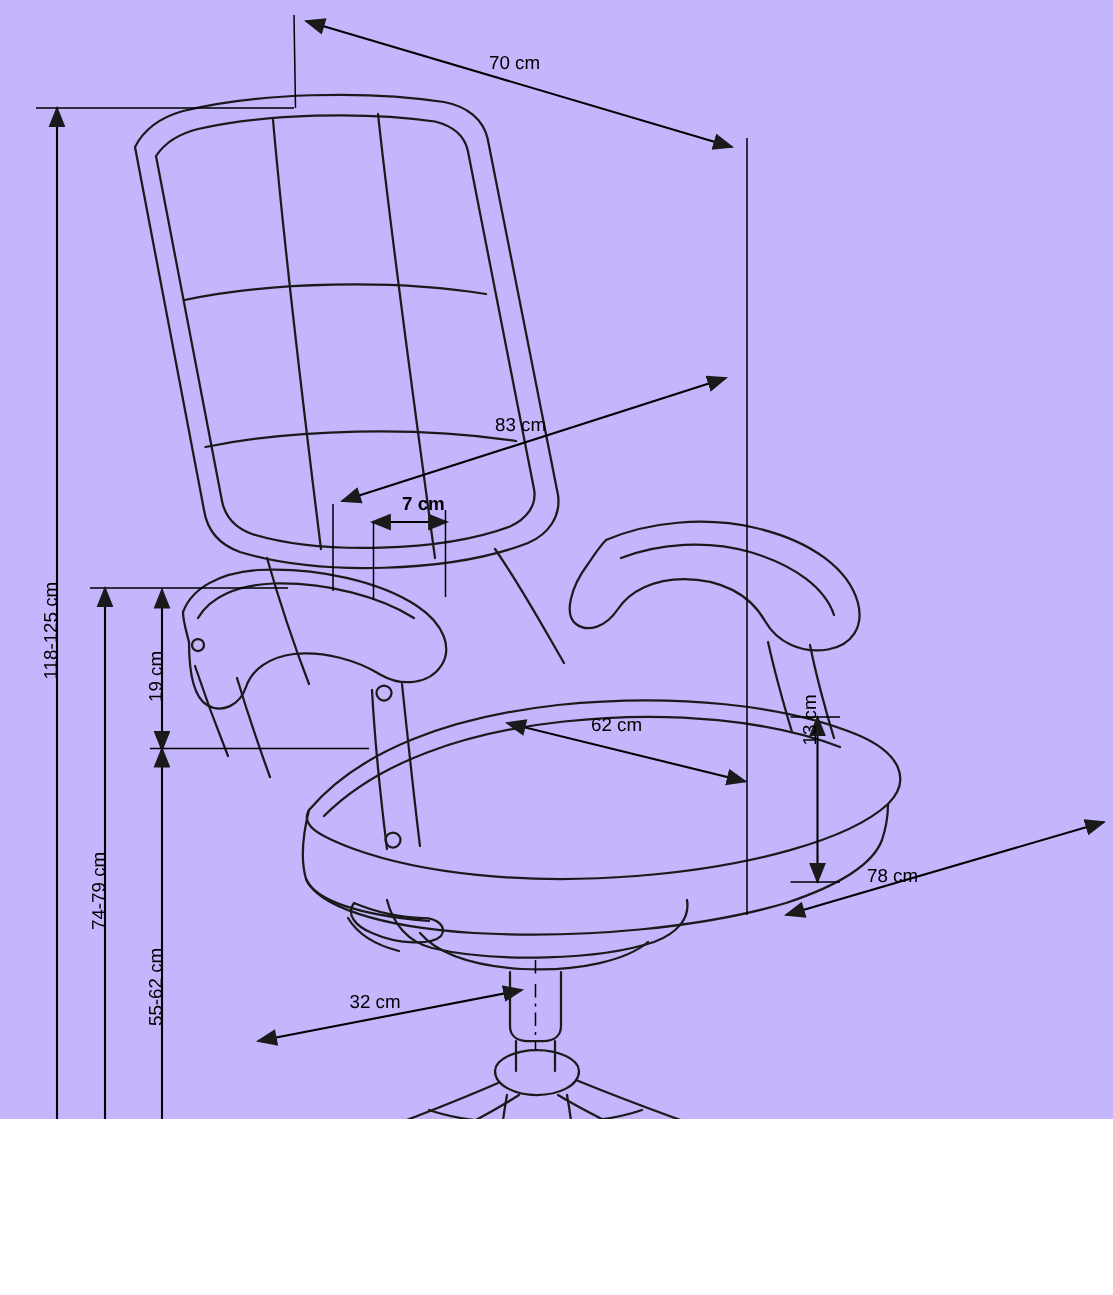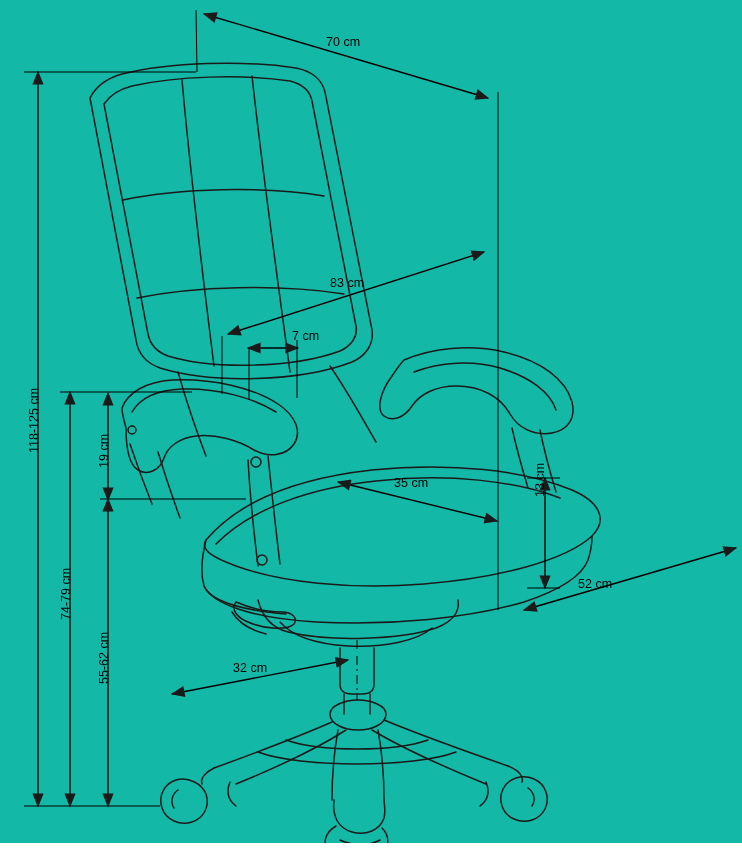--- a/index.html
+++ b/index.html
@@ -3,22 +3,22 @@
 <meta charset="utf-8">
 <style>
   html, body {
     margin: 0;
     padding: 0;
     background: #ffffff;
   }
   #stage {
     position: relative;
     width: 742px;
-    height: 843px;
-    background: #14b8a6;
+    height: 746px;
+    background: #c4b5fd;
     font-family: "Liberation Sans", sans-serif;
     overflow: hidden;
   }
   #stage svg {
     position: absolute;
     left: 0;
     top: 0;
   }
   .dim-label {
     position: absolute;
@@ -169,23 +169,23 @@
 
       <line x1="172" y1="694" x2="348" y2="660" marker-start="url(#arrStart)" marker-end="url(#arrEnd)"></line>
 
       <line x1="357" y1="640" x2="357" y2="652" stroke-width="1" stroke-dasharray="9,4,2,4"></line>
       <line x1="357" y1="656" x2="357" y2="700" stroke-width="1" stroke-dasharray="9,4,2,4"></line>
     </g>
   </svg>
 
   <div class="dim-label" style="left:326px; top:36px;">70 cm</div>
   <div class="dim-label" style="left:330px; top:277px;">83 cm</div>
-  <div class="dim-label" style="left:292px; top:330px;">7 cm</div>
-  <div class="dim-label" style="left:394px; top:477px;">35 cm</div>
+  <div class="dim-label" style="left:268px; top:330px;font-weight:bold;">7 cm</div>
+  <div class="dim-label" style="left:394px; top:477px;">62 cm</div>
   <div class="dim-label rot90" style="left:534px; top:497px;">13 cm</div>
-  <div class="dim-label" style="left:578px; top:578px;">52 cm</div>
+  <div class="dim-label" style="left:578px; top:578px;">78 cm</div>
   <div class="dim-label rot90" style="left:98px; top:468px;">19 cm</div>
   <div class="dim-label rot90" style="left:28px; top:453px;">118-125 cm</div>
   <div class="dim-label rot90" style="left:60px; top:620px;">74-79 cm</div>
   <div class="dim-label rot90" style="left:98px; top:684px;">55-62 cm</div>
   <div class="dim-label" style="left:233px; top:662px;">32 cm</div>
 
 </div>
 
 </body></html>

